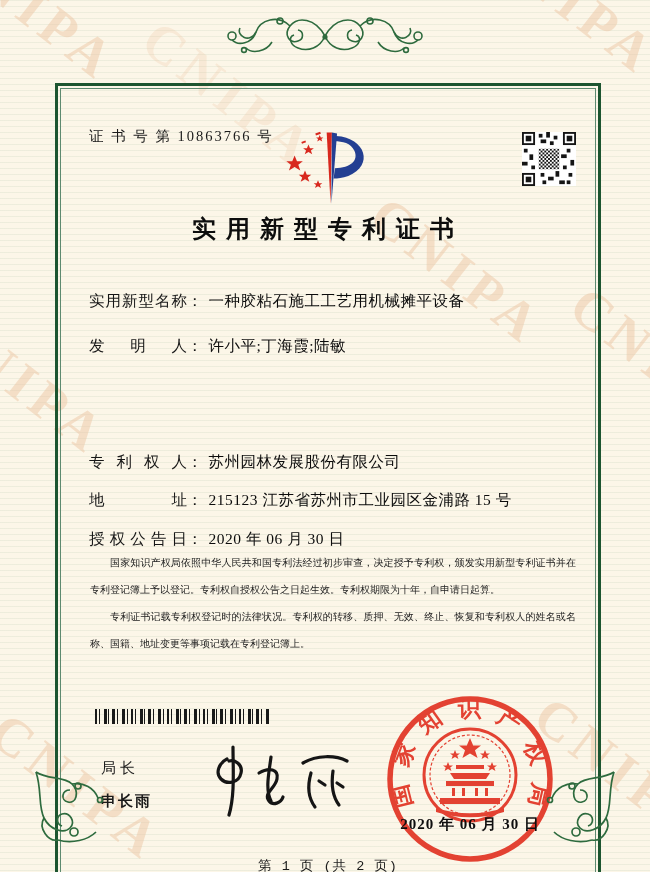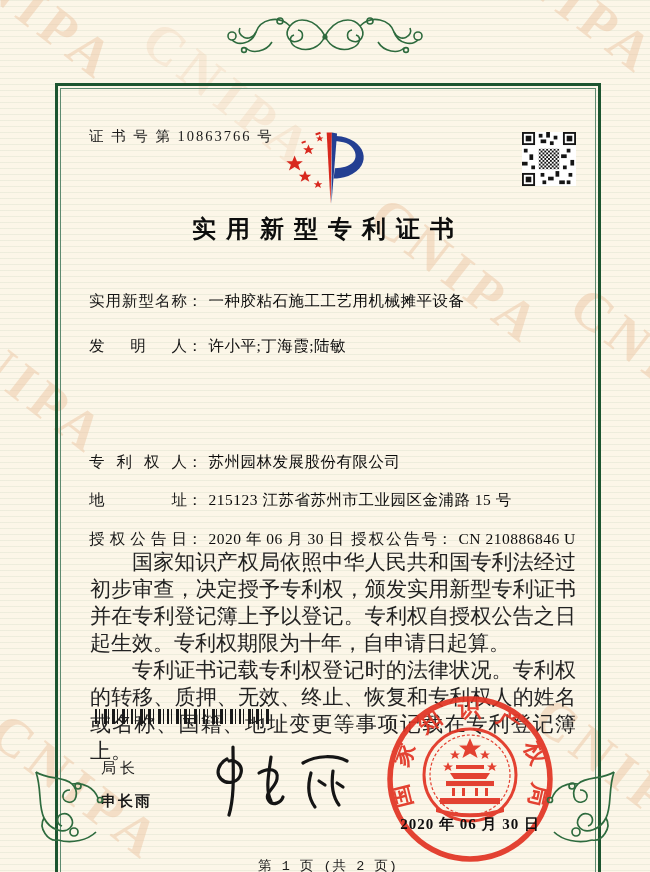--- a/index.html
+++ b/index.html
@@ -24,21 +24,21 @@
   .logo{ position:absolute; left:218px; top:40px; }
   .qr{ position:absolute; left:461px; top:43px; }
   .title{ position:absolute; left:0; right:0; top:124px; margin:0; text-align:center;
     font-size:24px; font-weight:bold; letter-spacing:10px; color:#0d0d0d; }
   .frow{ position:absolute; left:28px; right:24px; height:22px; font-size:15.5px; white-space:nowrap; }
   .flabel{ display:inline-block; width:98px; text-align:justify; text-align-last:justify; vertical-align:top; color:#161616;}
   .fcolon{ display:inline-block; margin-right:6px; color:#161616;}
   .fvalue{ color:#0c0c0c; letter-spacing:0.5px; }
   .fpair2{ position:absolute; left:262px; top:0; }
   .flabel2{ display:inline-block; width:86px; text-align:justify; text-align-last:justify; color:#161616;}
-  .body-text{ position:absolute; left:29px; top:460px; width:486px; font-size:21px;
+  .body-text{ position:absolute; left:29px; top:460px; width:486px; font-size:10px;
     line-height:27px; text-align:justify; color:#222; }
   .body-text p{ margin:0; text-indent:2em; }
   .barcode{
     position:absolute; left:34px; top:620px; width:176px; height:15px;
     background:repeating-linear-gradient(90deg,
       #1a1a1a 0 2px, transparent 2px 4px, #1a1a1a 4px 5px, transparent 5px 9px,
       #1a1a1a 9px 12px, transparent 12px 13px, #1a1a1a 13px 14px, transparent 14px 17px,
       #1a1a1a 17px 20px, transparent 20px 22px, #1a1a1a 22px 23px, transparent 23px 27px,
       #1a1a1a 27px 30px, transparent 30px 32px, #1a1a1a 32px 33px, transparent 33px 36px);
   }
@@ -187,23 +187,20 @@
         <span class="flabel">发明人</span><span class="fcolon">：</span><span class="fvalue">许小平;丁海霞;陆敏</span>
       </div>
       <div class="frow" style="top:363px;">
         <span class="flabel">专利权人</span><span class="fcolon">：</span><span class="fvalue">苏州园林发展股份有限公司</span>
       </div>
       <div class="frow" style="top:401px;">
         <span class="flabel">地址</span><span class="fcolon">：</span><span class="fvalue">215123 江苏省苏州市工业园区金浦路 15 号</span>
       </div>
       <div class="frow" style="top:440px;">
         <span class="flabel">授权公告日</span><span class="fcolon">：</span><span class="fvalue">2020 年 06 月 30 日</span>
-        <span class="fpair2">
-          <span class="flabel2">授权公告号</span><span class="fcolon">：</span><span class="fvalue">CN 210886846 U</span>
-        </span>
       </div>
 
       <div class="body-text">
         <p>国家知识产权局依照中华人民共和国专利法经过初步审查，决定授予专利权，颁发实用新型专利证书并在专利登记簿上予以登记。专利权自授权公告之日起生效。专利权期限为十年，自申请日起算。</p>
         <p>专利证书记载专利权登记时的法律状况。专利权的转移、质押、无效、终止、恢复和专利权人的姓名或名称、国籍、地址变更等事项记载在专利登记簿上。</p>
       </div>
 
       <div class="barcode"></div>
 
       <div class="signer-title">局长</div>

